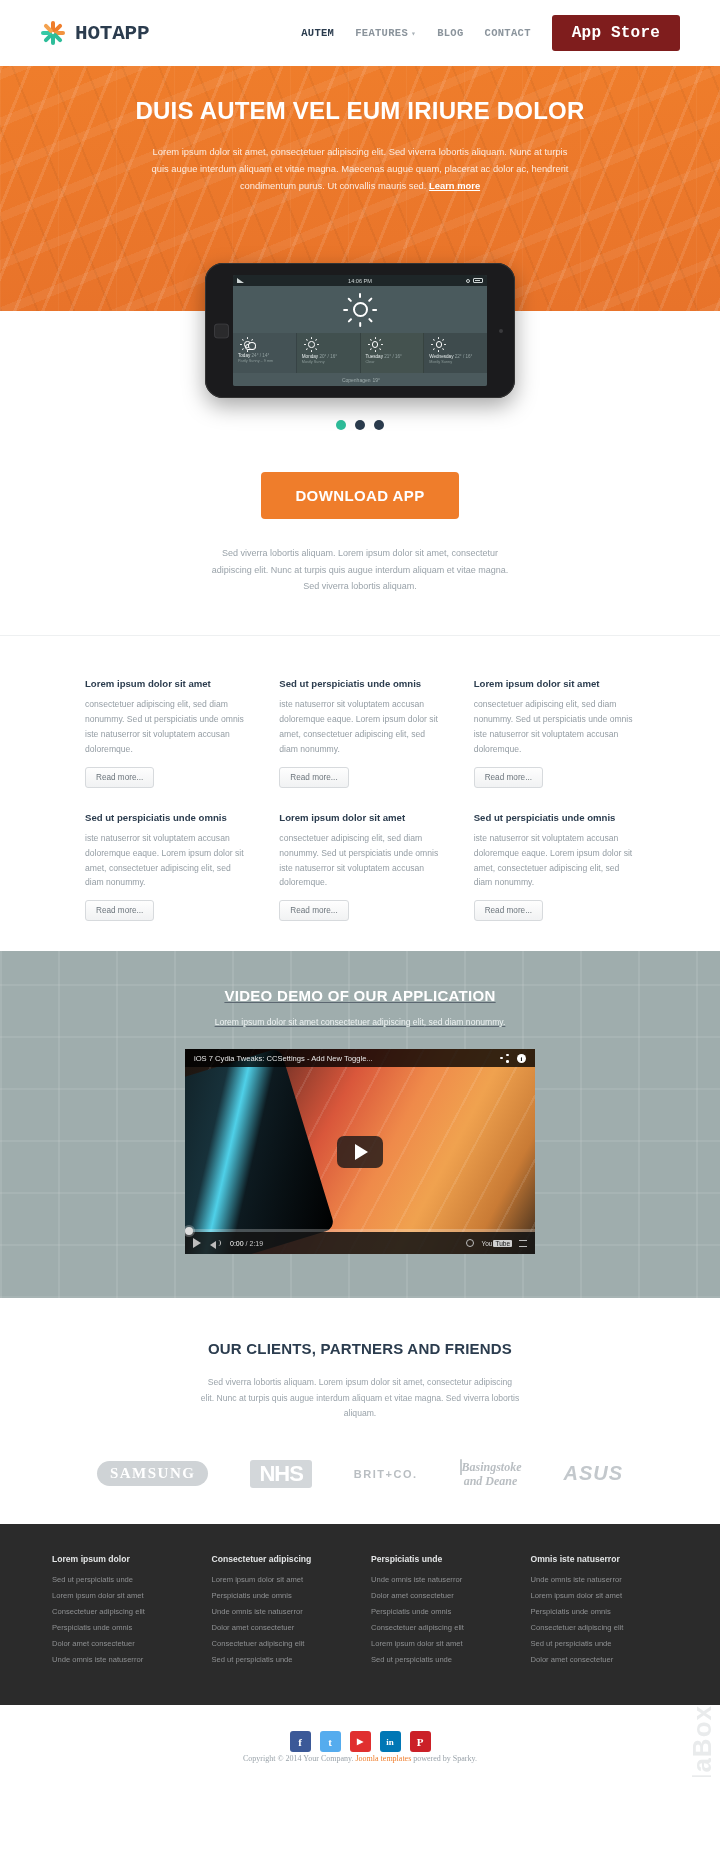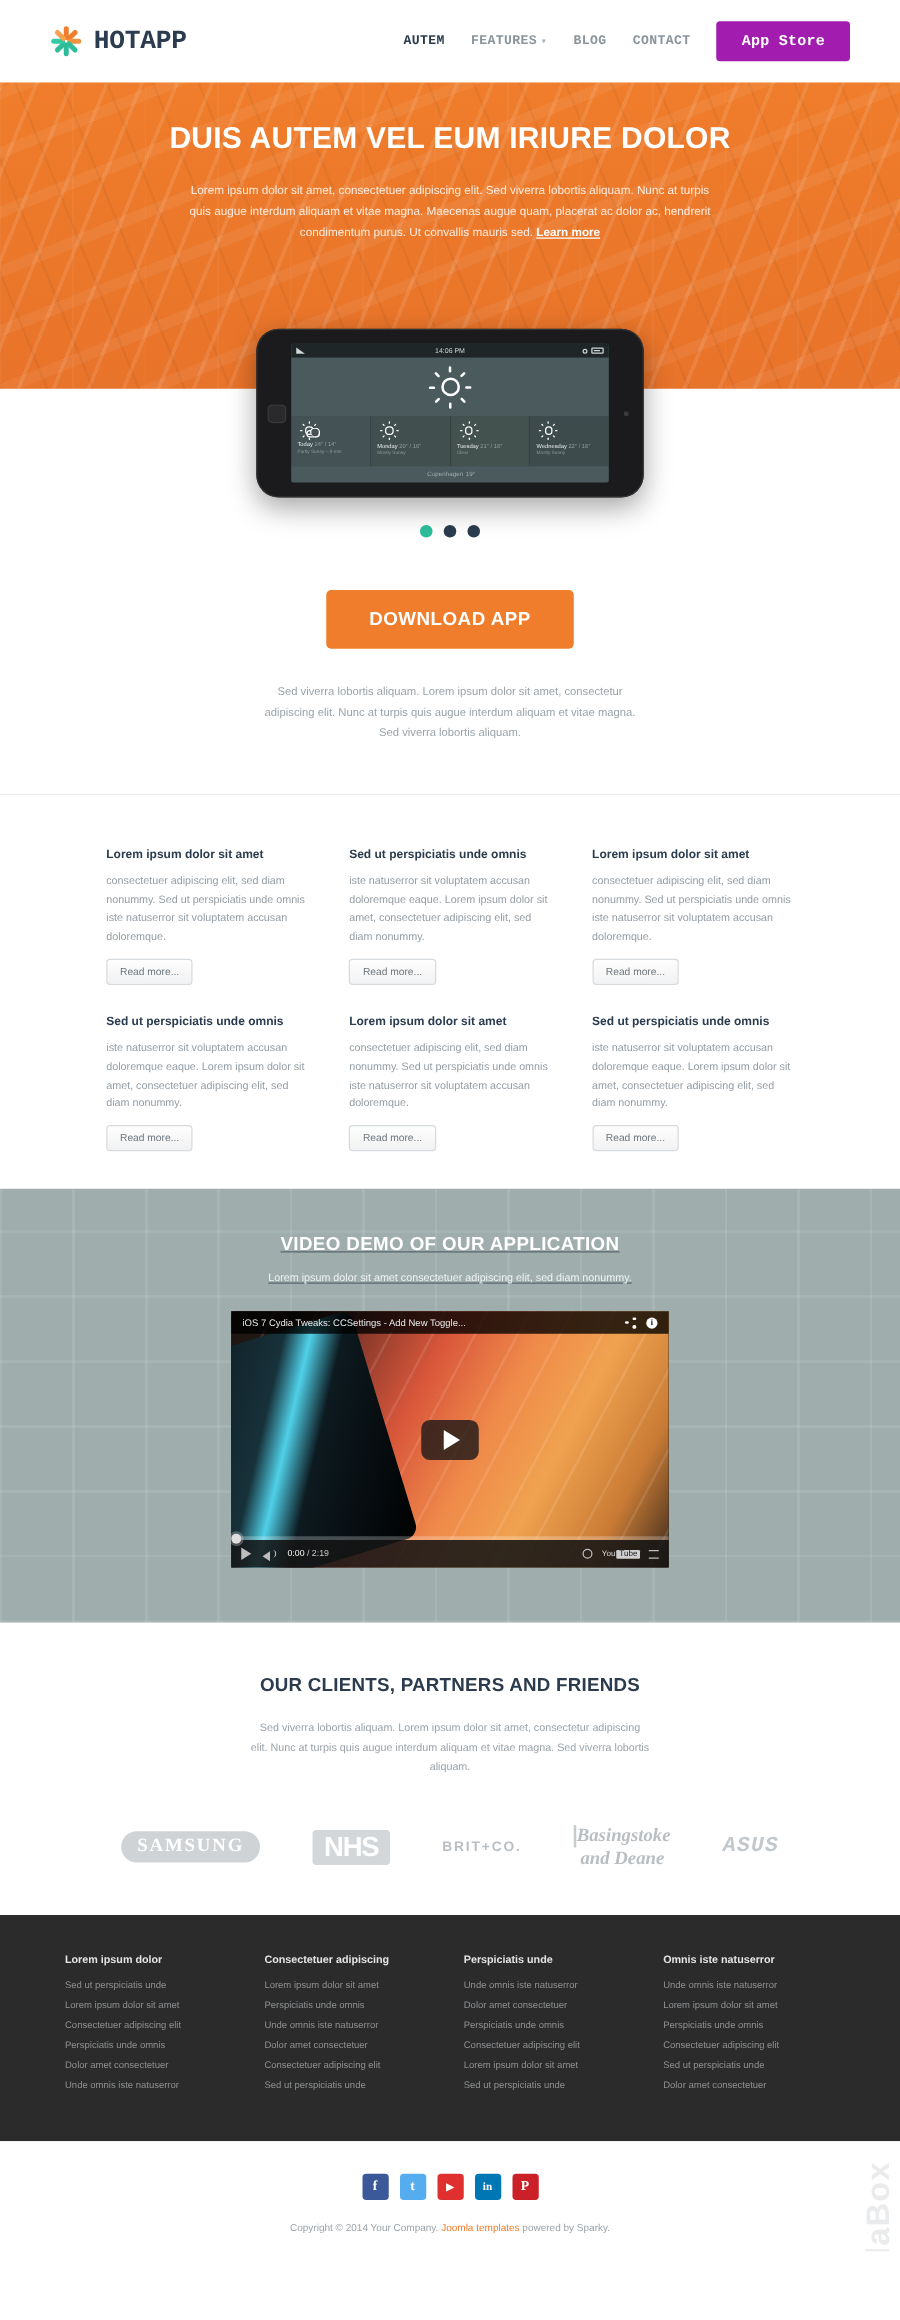--- a/index.html
+++ b/index.html
@@ -19,21 +19,21 @@
   .logo-mark i {
     position:absolute; left:11px; top:1px; width:4px; height:11px; border-radius:2px;
     transform-origin:2px 12px; display:block;
   }
   .brand-name { font-size:21px; font-weight:bold; letter-spacing:-.2px; color:#2b3c4e; }
   .nav { margin-left:auto; display:flex; align-items:center; gap:21px; }
   .nav-link { font-size:10.5px; font-weight:bold; letter-spacing:.3px; color:#8b949c; text-decoration:none; white-space:nowrap; }
   .nav-link.active { color:#2b3c4e; }
   .caret { display:inline-block; margin-left:3px; font-size:8px; color:#a8b0b6; }
   .appstore-btn {
-    background:#a21caf; color:#fff; font-size:12px; font-weight:bold;
+    background:#7f1d1d; color:#fff; font-size:16px; font-weight:bold;
     padding:9px 20px; border-radius:3px; border:0; cursor:pointer;
     font-family:inherit; letter-spacing:.2px;
   }
 
   
   .hero {
     position:relative; height:245px; overflow:hidden;
     background:
       repeating-linear-gradient(112deg, rgba(255,255,255,.10) 0 3px, rgba(255,255,255,0) 3px 26px),
       repeating-linear-gradient(68deg, rgba(0,0,0,.045) 0 2px, rgba(0,0,0,0) 2px 34px),
@@ -213,36 +213,36 @@
   .clients { padding:42px 0 36px; text-align:center; background:#fff; }
   .clients h2 { font-size:15px; font-weight:bold; color:#2b3c4e; letter-spacing:.2px; }
   .clients p { width:320px; margin:18px auto 0; font-size:8.6px; line-height:1.8; color:#9aa3aa; }
   .logos { display:flex; align-items:center; justify-content:center; gap:42px; margin-top:38px; }
   .client-logo { color:#c3c8cc; font-weight:bold; white-space:nowrap; }
   .l-samsung { font-size:15px; letter-spacing:1.5px; background:#cfd3d6; color:#fff;
     padding:4px 13px; border-radius:22px; font-family:"Liberation Serif",serif; }
   .l-nhs { font-size:22px; letter-spacing:-1px; background:#d3d7da; color:#fff; padding:1px 9px; border-radius:3px;
     font-family:"Liberation Sans",sans-serif; }
   .l-brit { font-size:11px; letter-spacing:1.5px; color:#b9bec2; }
-  .l-basing { font-size:15px; font-style:italic; color:#b9bec2; font-family:"Liberation Serif",serif; line-height:1.2; }
+  .l-basing { font-size:12px; font-style:italic; color:#b9bec2; font-family:"Liberation Serif",serif; line-height:1.2; }
   .l-basing .crest { width:20px;height:22px;margin:0 auto 2px;border:1.4px solid #c6cbce;border-radius:10px 10px 3px 3px; }
-  .l-asus { font-size:17px; letter-spacing:1px; color:#c3c8cc; font-style:italic; font-family:Liberation Mono, monospace; }
+  .l-asus { font-size:20px; letter-spacing:1px; color:#c3c8cc; font-style:italic; font-family:Liberation Sans, sans-serif; }
 
   
   .footer { background:#2b2b2b; padding:30px 52px 34px; display:flex; gap:22px; }
   .fcol { flex:1; }
   .fcol h4 { color:#e3e5e6; font-size:8.6px; font-weight:bold; margin-bottom:11px; }
   .fcol a { display:block; color:#8e9092; font-size:7.6px; text-decoration:none; margin-bottom:7px; }
 
   .social-bar { background:#fff; padding:26px 0 14px; text-align:center; }
   .social { display:flex; gap:9px; justify-content:center; }
   .s-ico { width:21px; height:21px; border-radius:3px; color:#fff; font-weight:bold; font-size:11px;
     display:flex; align-items:center; justify-content:center; cursor:pointer;
     font-family:"Liberation Serif",serif; }
-  .copy { font-size:8px; color:#9aa3aa; margin-top:18px; }
+  .copy { font-size:8px; color:#9aa3aa; margin-top:2px;font-family:Liberation Serif, serif; }
   .copy a { color:#ef7d2b; text-decoration:none; }
 
   .watermark { position:absolute; right:2px; bottom:72px; font-size:26px; color:#e9ebec;
     font-weight:bold; letter-spacing:1px; transform:rotate(-90deg); transform-origin:100% 100%;
     pointer-events:none; }
 </style>
 </head>
 <body>
 
 <div class="page">

